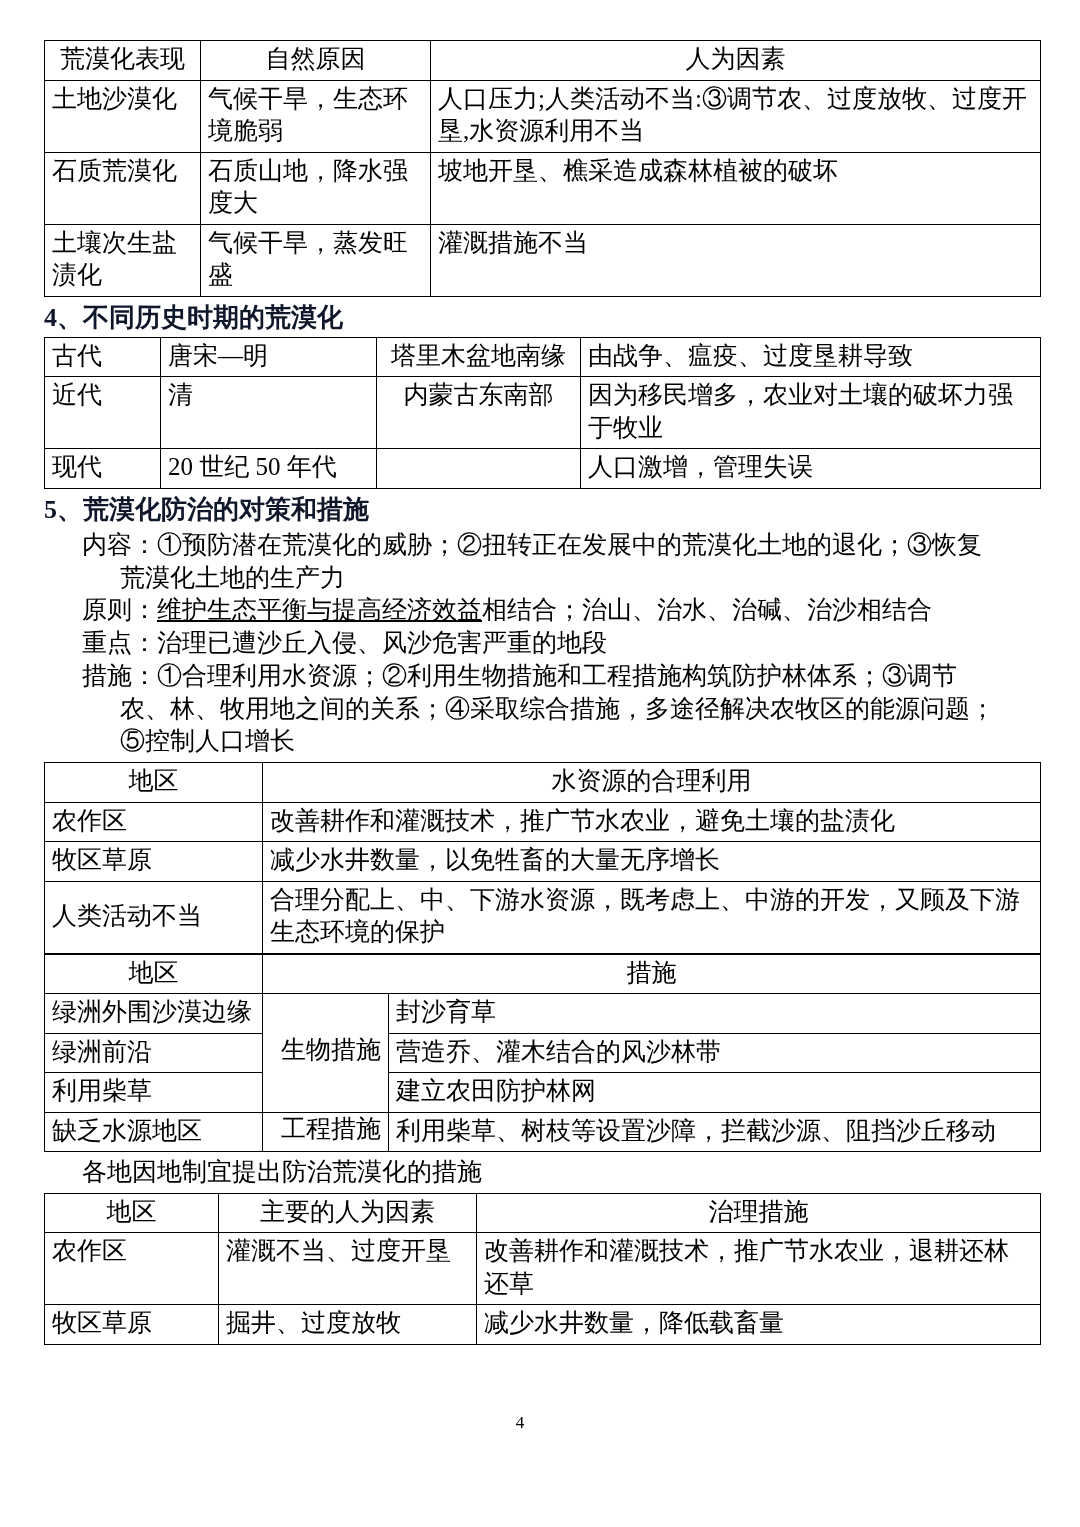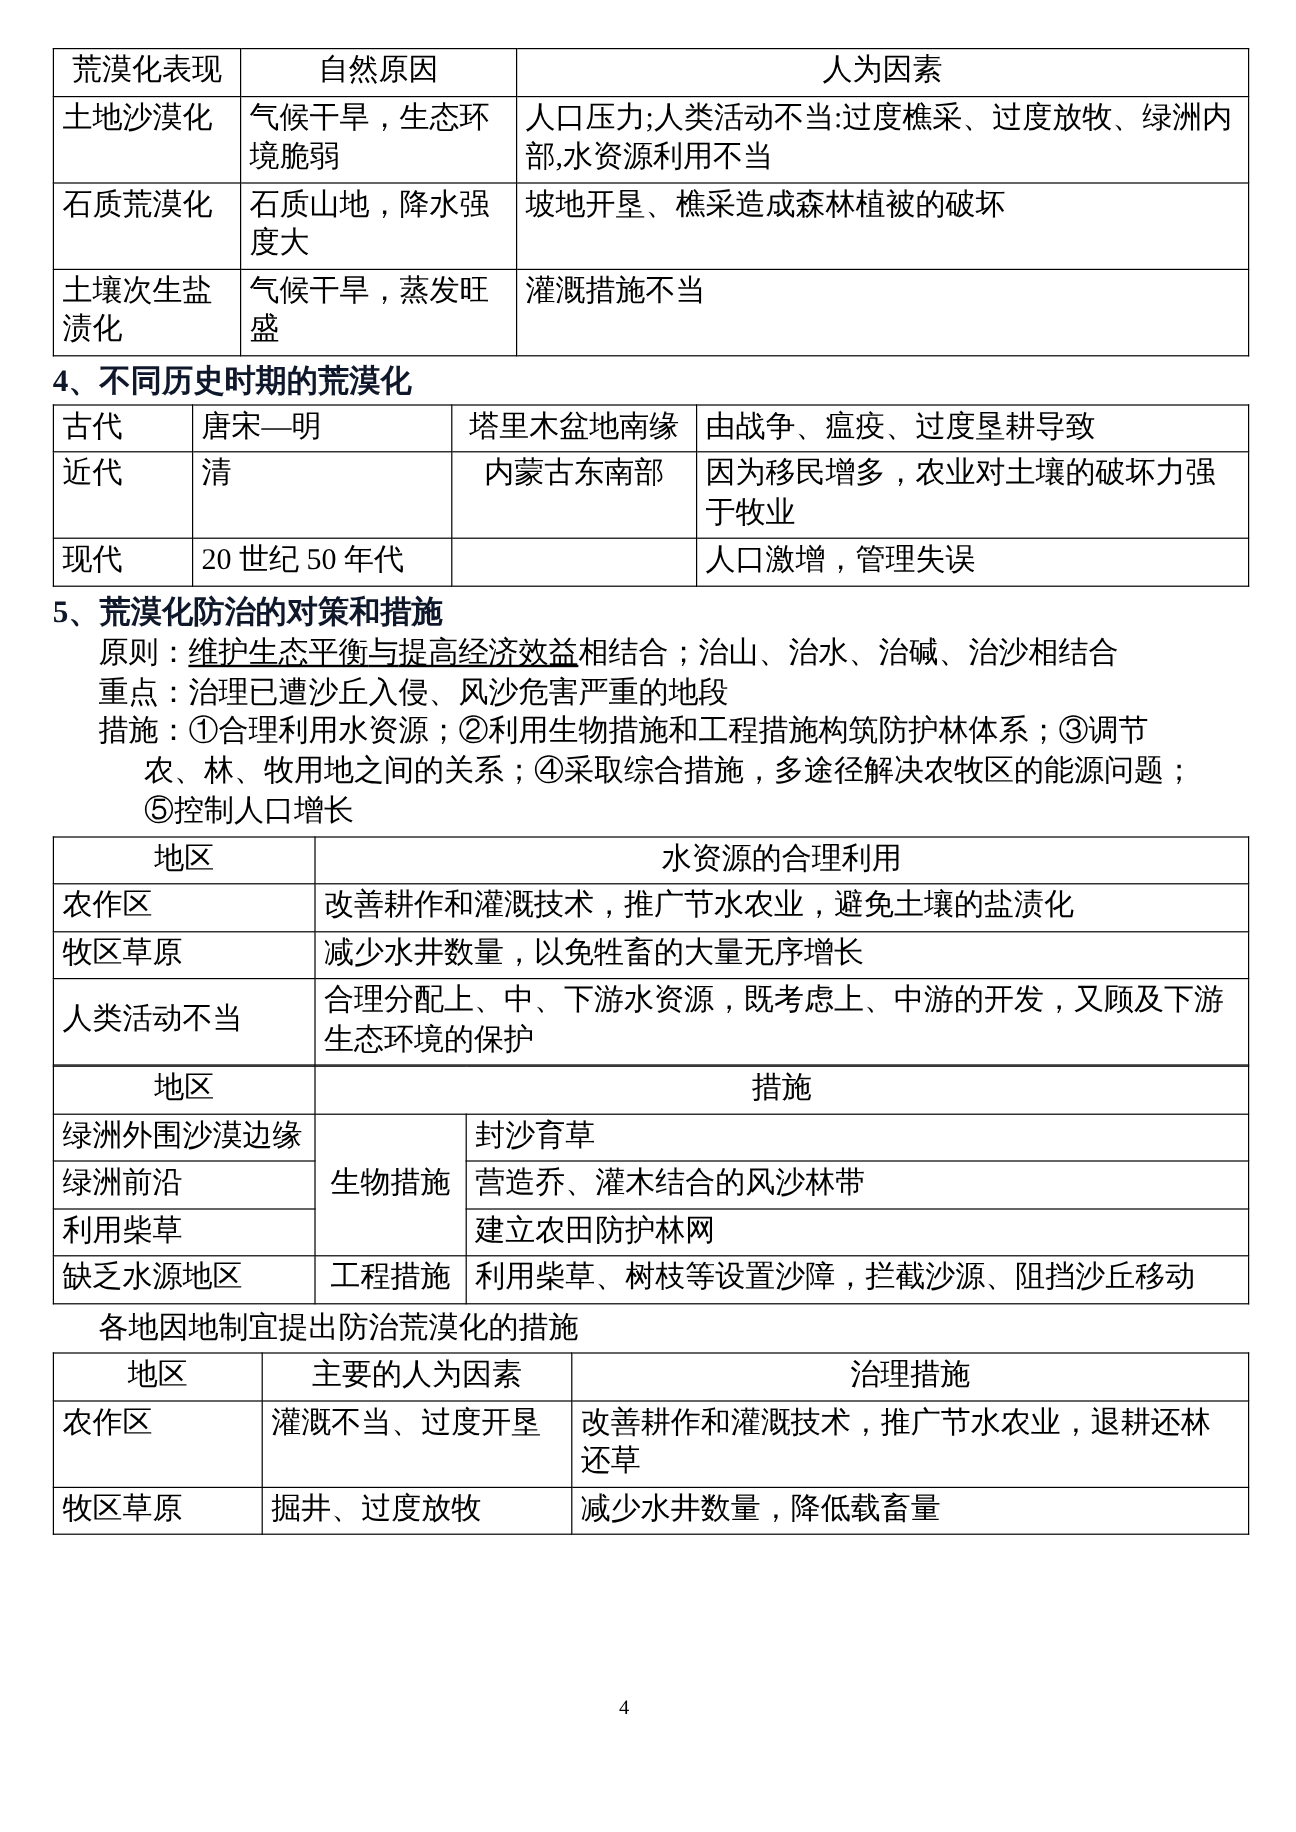--- a/index.html
+++ b/index.html
@@ -39,21 +39,22 @@
     word-break: break-all;
   }
   table.doc td.ctr {
     text-align: center;
   }
   table.doc td.mid {
     vertical-align: middle;
   }
   table.doc td.midctr {
     vertical-align: middle;
-    text-align: center;
+    text-align: right;
+    font-family: Liberation Mono, monospace;
   }
 
   
   .sec-head {
     color: #0f172a;
     font-weight: bold;
     font-size: 26px;
     line-height: 1.2;
     margin: 5px 0 4px 0;
     letter-spacing: 0px;
@@ -99,21 +100,21 @@
       </colgroup>
     <tbody>
       <tr>
         <td class="ctr">荒漠化表现</td>
         <td class="ctr">自然原因</td>
         <td class="ctr">人为因素</td>
       </tr>
       <tr>
         <td>土地沙漠化</td>
         <td>气候干旱，生态环境脆弱</td>
-        <td>人口压力;人类活动不当:过度樵采、过度放牧、绿洲内部,水资源利用不当</td>
+        <td>人口压力;人类活动不当:③调节农、过度放牧、过度开垦,水资源利用不当</td>
       </tr>
       <tr>
         <td>石质荒漠化</td>
         <td>石质山地，降水强度大</td>
         <td>坡地开垦、樵采造成森林植被的破坏</td>
       </tr>
       <tr>
         <td>土壤次生盐渍化</td>
         <td>气候干旱，蒸发旺盛</td>
         <td>灌溉措施不当</td>
@@ -147,20 +148,21 @@
         <td>现代</td>
         <td>20 世纪 50 年代</td>
         <td class="ctr"></td>
         <td>人口激增，管理失误</td>
       </tr>
     </tbody>
   </table>
 
   <div class="sec-head">5、荒漠化防治的对策和措施</div>
 
+  <p class="hang"><span>内容：</span><span>①预防潜在荒漠化的威胁；②扭转正在发展中的荒漠化土地的退化；③恢复荒漠化土地的生产力</span></p>
 
   <p class="hang"><span>原则：</span><span class="u">维护生态平衡</span><span class="u">与</span><span class="u">提高经济效益</span><span>相结合；治山、治水、治碱、治沙相结合</span></p>
 
   <p class="hang"><span>重点：</span><span>治理已遭沙丘入侵、风沙危害严重的地段</span></p>
 
   <p class="hang"><span>措施：</span><span>①合理利用水资源；②利用生物措施和工程措施构筑防护林体系；③调节农、林、牧用地之间的关系；④采取综合措施，多途径解决农牧区的能源问题；⑤控制人口增长</span></p>
 
   <div class="gap-sm"></div>
 
   <table class="doc">

